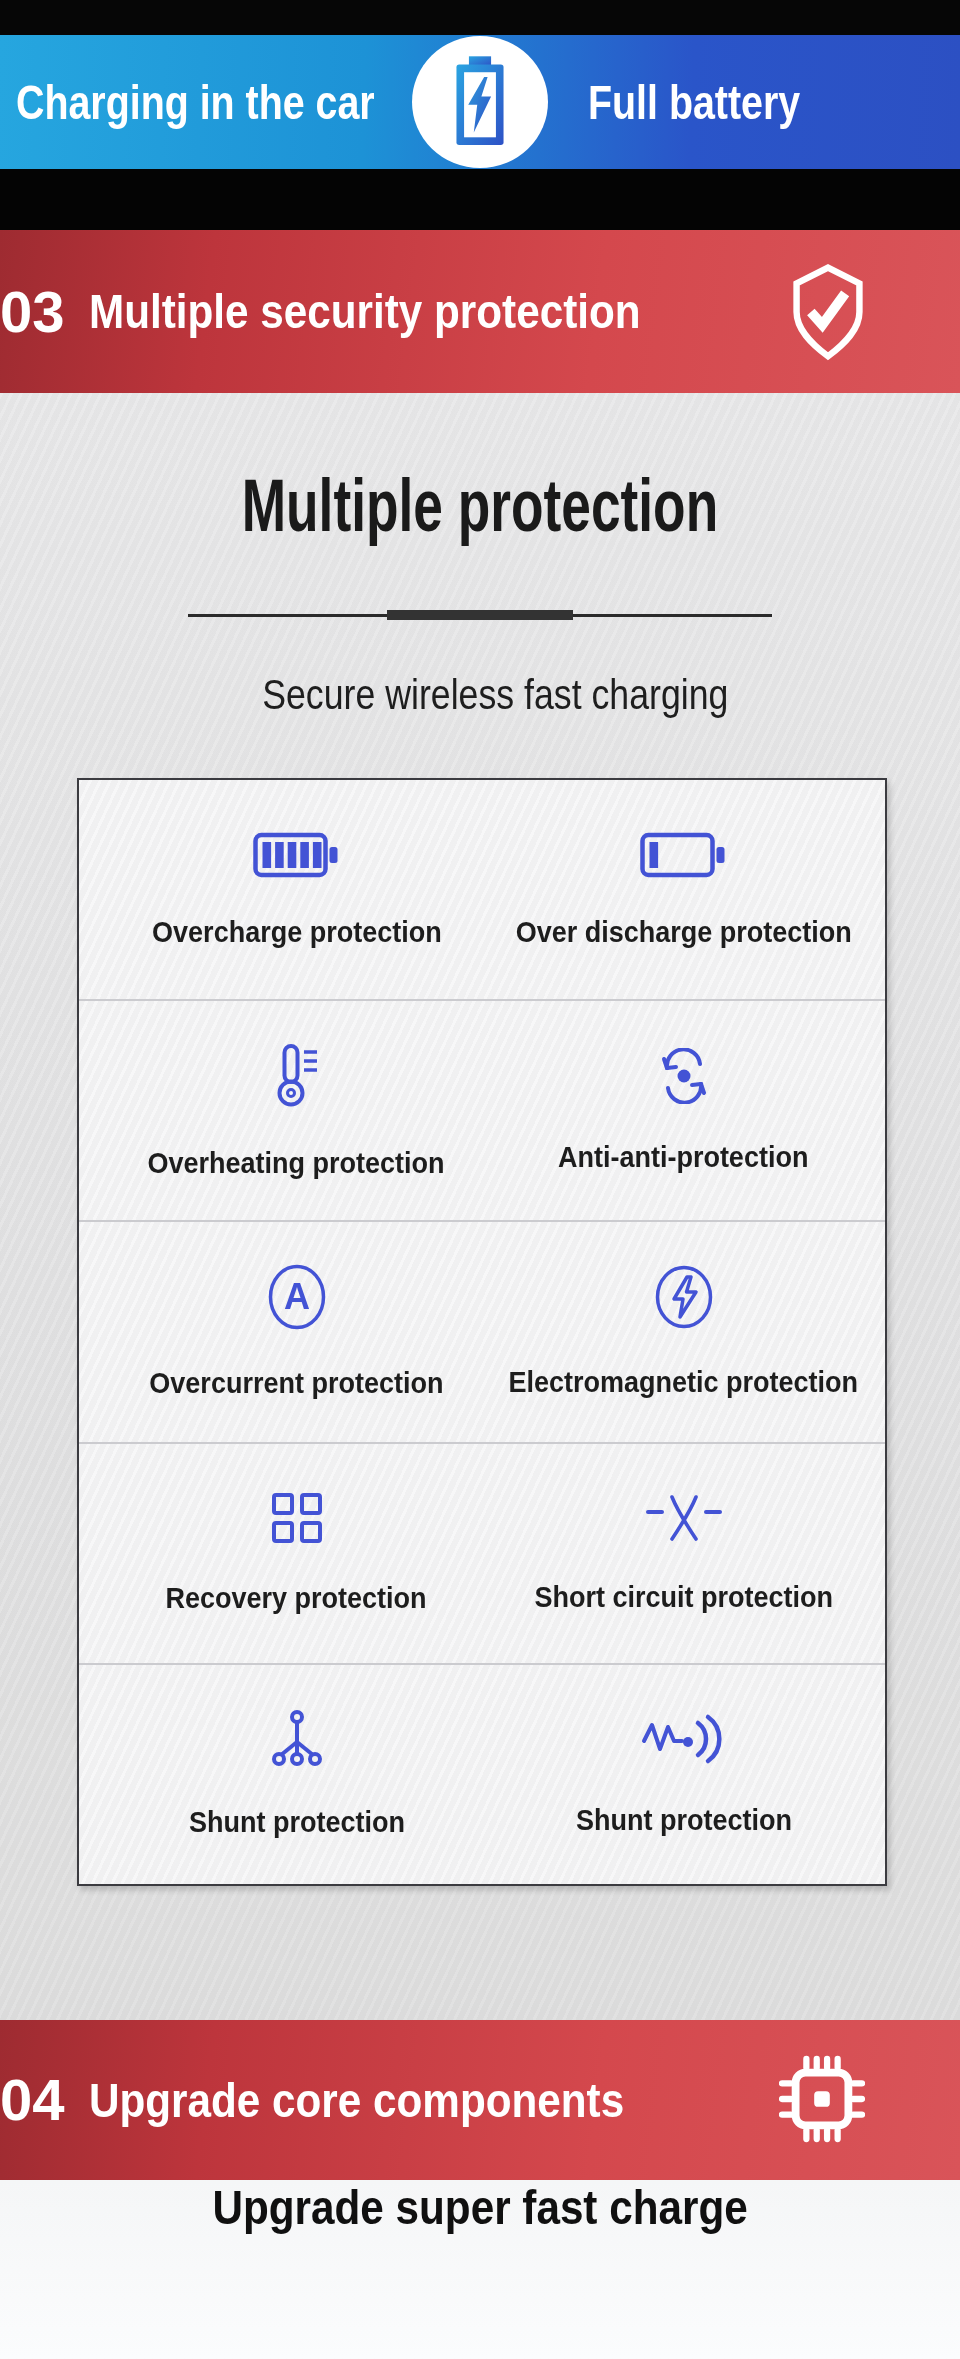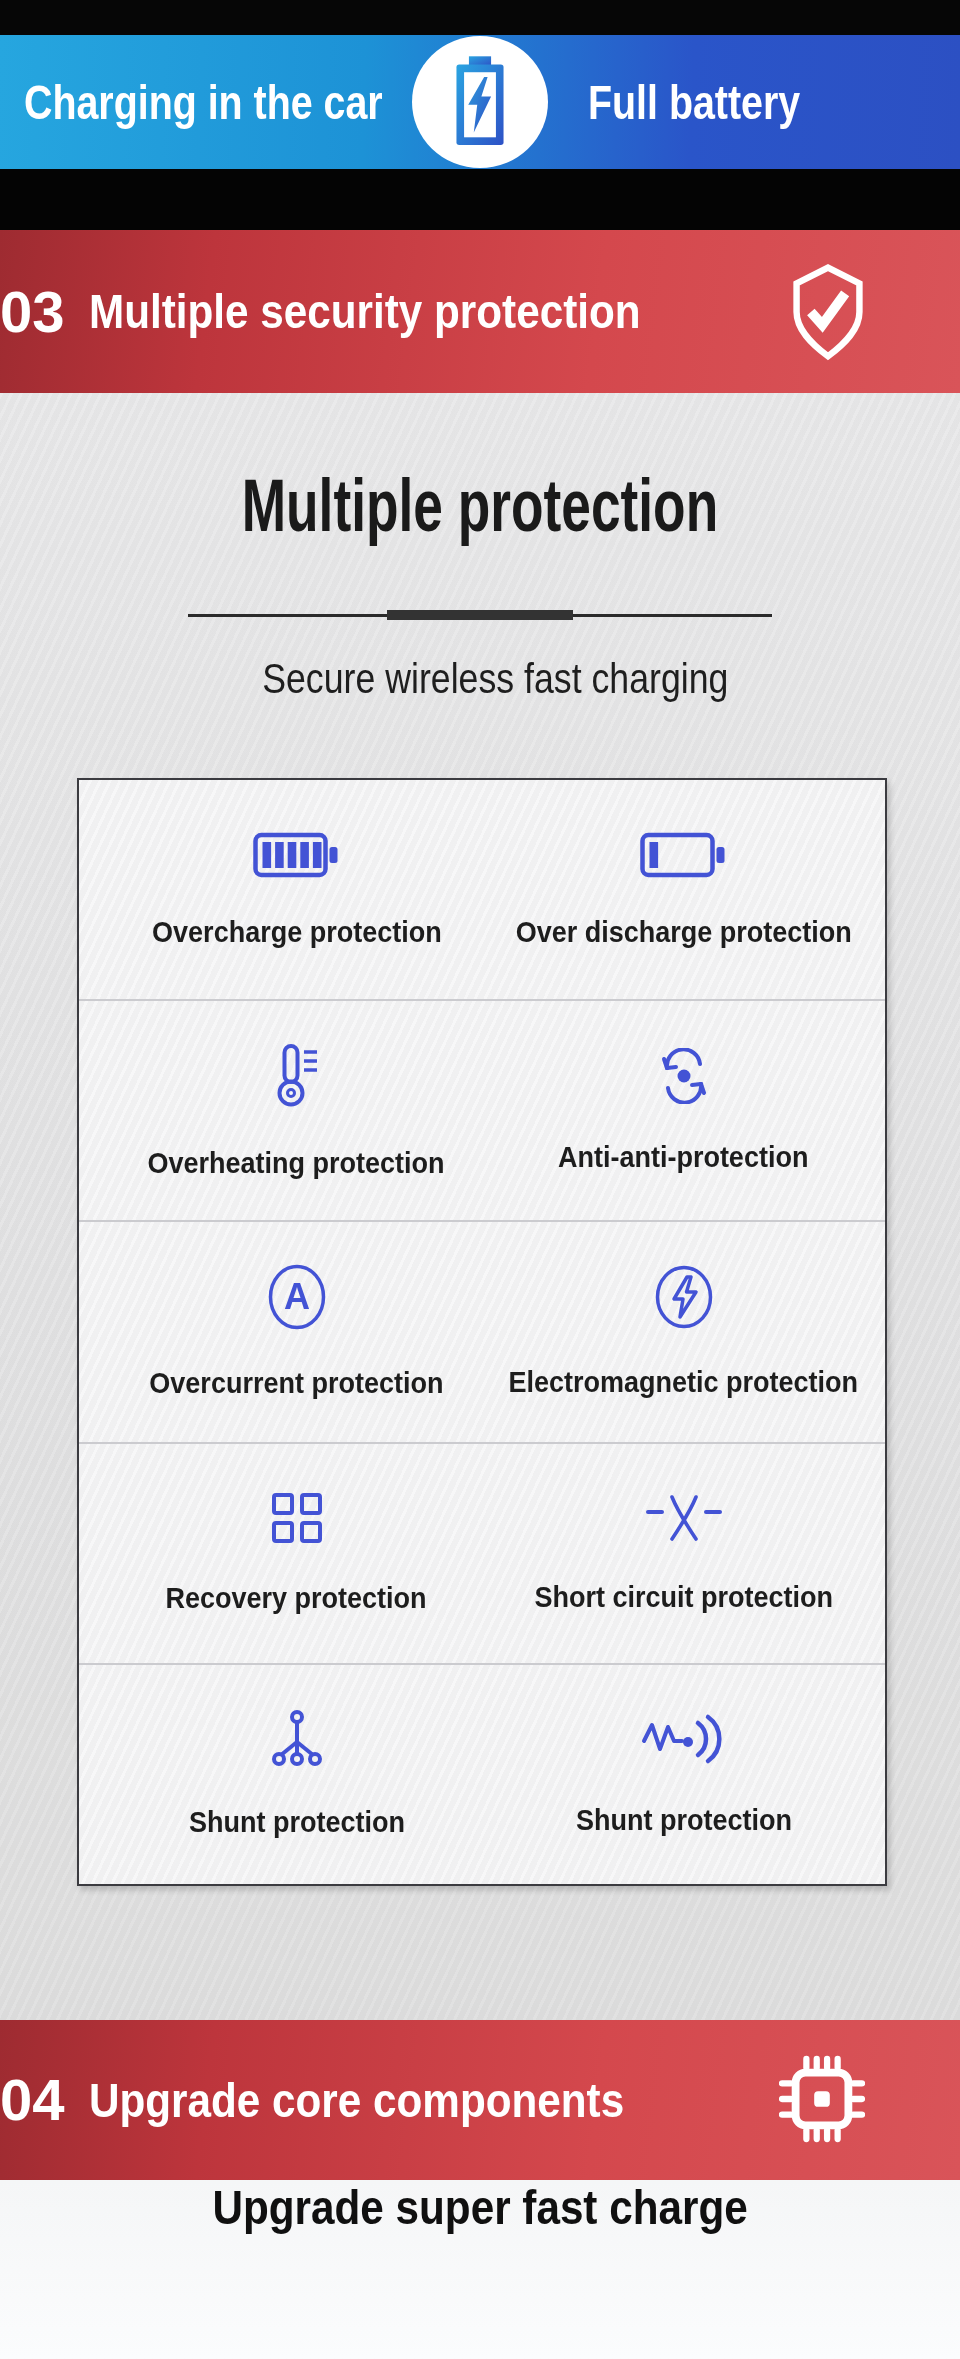--- a/index.html
+++ b/index.html
@@ -14,21 +14,21 @@
   
   .banner-blue{
     position:relative;height:134px;
     background:linear-gradient(92deg,#26a6df 0%,#1d92d6 38%,#2a55c9 72%,#2c50c3 100%);
   }
   .blue-label{
     position:absolute;top:0;height:100%;display:flex;align-items:center;
     color:#fff;font-weight:bold;font-size:48px;white-space:nowrap;
   }
   .blue-label .cond{display:inline-block;transform:scaleX(.82);transform-origin:left center;}
-  .blue-label.left{left:24px;justify-content:center;}
+  .blue-label.left{left:16px;justify-content:center;}
   .blue-label.right{left:588px;}
   .ellipse{
     position:absolute;left:412px;top:1px;width:136px;height:132px;
     background:#fff;border-radius:50%;display:flex;align-items:center;justify-content:center;
   }
 
   
   .banner-red{
     position:relative;height:163px;color:#fff;
     background:linear-gradient(97deg,#9e2b31 0%,#bd353c 22%,#d4484d 62%,#d95459 100%);
@@ -50,21 +50,21 @@
   }
   .main-heading{
     margin:0;padding-top:76px;text-align:center;color:#1a1a1a;
     font-size:74px;font-weight:bold;line-height:1;white-space:nowrap;
   }
   .main-heading .cond{display:inline-block;transform:scaleX(.72);transform-origin:center;}
   .divider{position:relative;width:584px;height:12px;margin:66px auto 0;}
   .divider .line{position:absolute;left:0;right:0;top:5px;height:3px;background:#2b2b2b;}
   .divider .thick{position:absolute;left:50%;top:1px;width:186px;height:10px;background:#333;transform:translateX(-50%);}
   .subtitle{
-    margin:34px 0 0;text-align:center;color:#1e1e1e;font-size:42px;line-height:1.15;white-space:nowrap;padding-left:30px;
+    margin:50px 0 0;text-align:center;color:#1e1e1e;font-size:42px;line-height:1.15;white-space:nowrap;padding-left:30px;
   }
   .subtitle .cond{display:inline-block;transform:scaleX(.85);transform-origin:center;}
 
   
   .grid-table{
     position:absolute;left:77px;top:385px;width:806px;height:1104px;box-sizing:content-box;
     background:
       repeating-linear-gradient(115deg, rgba(255,255,255,.35) 0 3px, rgba(0,0,0,.01) 3px 9px),
       #f3f3f4;
     border:2px solid #3b3b40;

